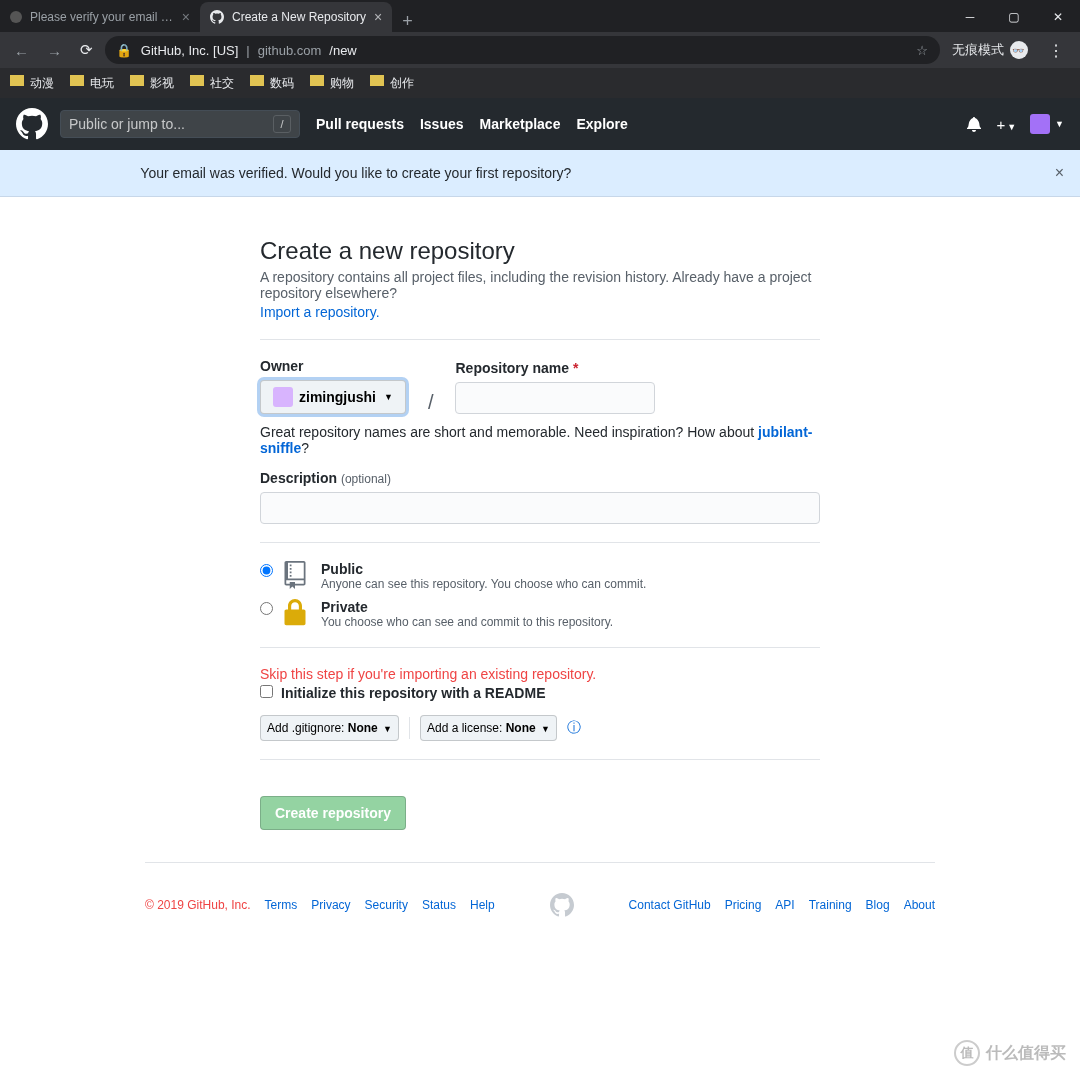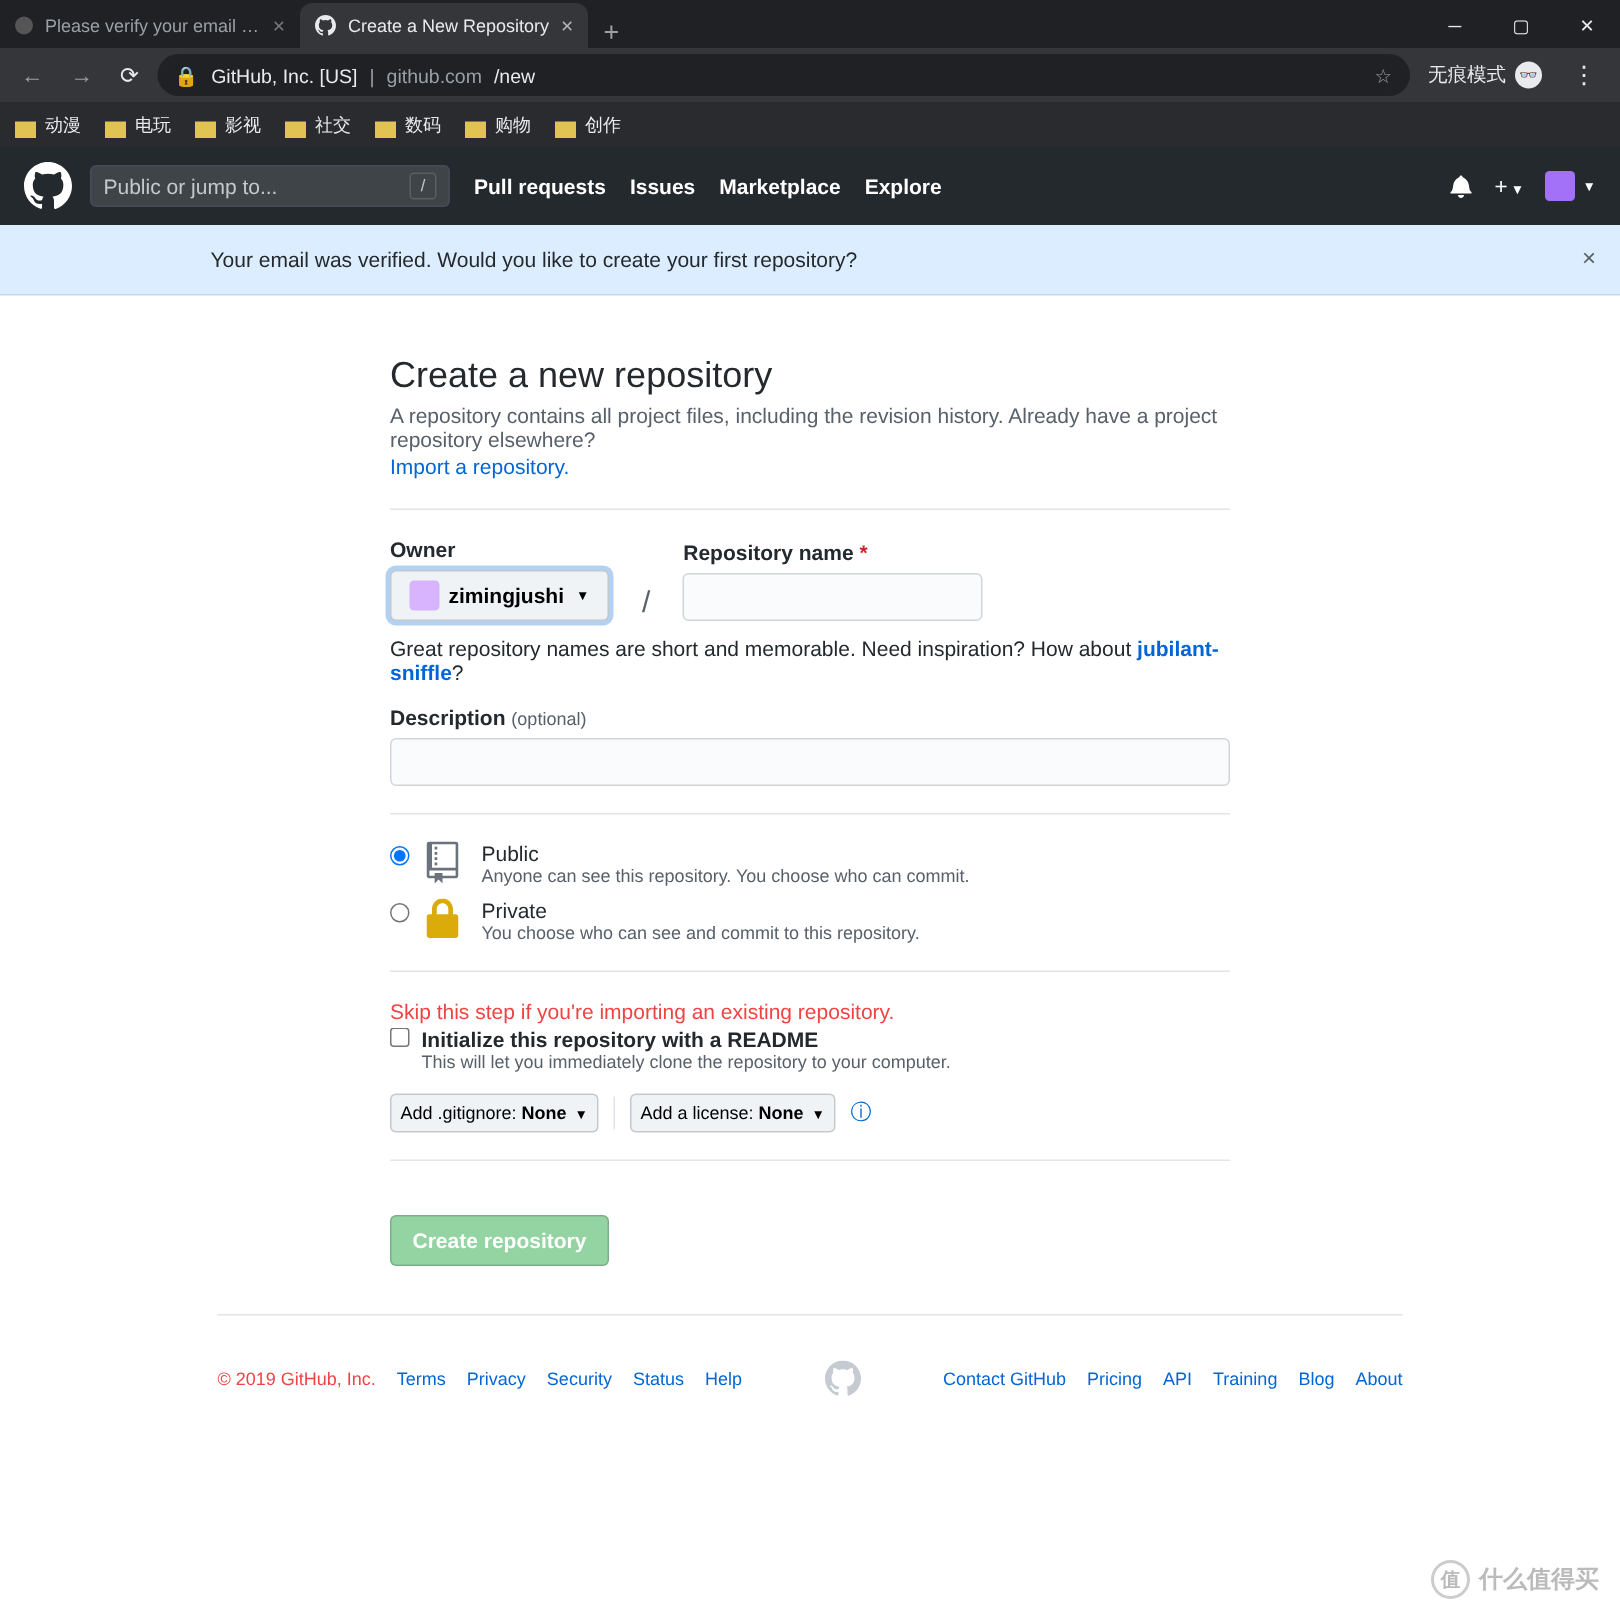--- a/index.html
+++ b/index.html
@@ -19,21 +19,21 @@
 .nav-ico{color:#9aa0a6;padding:4px 6px;font-size:15px}
 .nav-ico.on{color:#e8eaed}
 .addr{flex:1;display:flex;align-items:center;background:#202124;border-radius:14px;height:28px;padding:0 12px;font-size:13px;color:#9aa0a6;gap:8px}
 .addr .secure{color:#e8eaed}
 .addr .path{color:#e8eaed}
 .star{margin-left:auto;color:#9aa0a6}
 .mode-badge{display:flex;align-items:center;gap:6px;color:#e8eaed;font-size:13px;padding:0 6px}
 .mode-badge .circ{width:18px;height:18px;border-radius:50%;background:#e8eaed;display:flex;align-items:center;justify-content:center;color:#5f6368;font-size:10px}
 .kebab{color:#e8eaed;padding:0 8px;font-size:16px}
 .bookbar{display:flex;align-items:center;height:30px;padding:0 10px;gap:16px;background:#2a2b2e}
-.bk{display:flex;align-items:flex-end;gap:6px;font-size:12px;color:#e8eaed}
+.bk{display:flex;align-items:flex-start;gap:6px;font-size:12px;color:#e8eaed}
 .bk-ico{width:14px;height:11px;background:#e0c352}
 .gh-header{background:#24292e;height:52px;display:flex;align-items:center;padding:0 16px;color:#fff}
 .gh-logo{width:32px;height:32px}
 .search{margin-left:12px;background:#3f4448;border:1px solid #444d56;border-radius:4px;height:28px;width:240px;display:flex;align-items:center;padding:0 8px;color:rgba(255,255,255,.7);font-size:14px}
 .search .key{margin-left:auto;border:1px solid #5a5f63;border-radius:3px;width:18px;height:18px;display:flex;align-items:center;justify-content:center;font-size:11px}
 .gh-nav{display:flex;gap:16px;margin-left:16px}
 .gh-nav a{color:#fff;font-size:14px;font-weight:600;text-decoration:none}
 .gh-right{margin-left:auto;display:flex;align-items:center;gap:14px}
 .gh-right .plus{color:#fff;font-size:15px}
 .gh-avatar{width:20px;height:20px;background:#a371f7;border-radius:3px}
@@ -51,21 +51,21 @@
 .owner-ava{width:20px;height:20px;background:#d8b4fe;border-radius:3px}
 .slash{font-size:20px;color:#586069}
 .txt-in{border:1px solid #d1d5da;border-radius:4px;padding:6px 8px;font-size:14px;background:#fafbfc;min-height:32px}
 #repo-name{width:200px}
 .tip{font-size:14px;color:#24292e;margin-top:10px}
 .opt{color:#586069;font-weight:400;font-size:12px}
 .desc-in{width:100%}
 .radio-row{display:flex;gap:10px;margin:8px 0;align-items:flex-start}
 .radio-row input{margin-top:3px}
 .radio-row .ico{width:28px}
-.rtitle{font-weight:400;font-size:14px}
+.rtitle{font-weight:700;font-size:14px}
 .rdesc{font-size:12px;color:#586069}
 .skip{font-size:14px;color:#ef4444;margin-bottom:3px}
 .cb-row{display:flex;gap:8px;align-items:flex-start}
 .cb-row .txt{font-size:14px;font-weight:600}
 .cb-row .d{font-size:12px;color:#586069;font-weight:400}
 .sel-row{display:flex;align-items:center;gap:10px;margin-top:14px}
 .sel-btn{background:#eff3f6;border:1px solid rgba(27,31,35,.2);border-radius:4px;padding:5px 6px;font-size:12px}
 .vsep{width:1px;height:22px;background:#e1e4e8}
 .info-ico{color:#0366d6;font-size:14px}
 .submit{background:#94d3a2;color:#fff;border:1px solid rgba(27,31,35,.2);border-radius:4px;padding:8px 14px;font-size:14px;font-weight:600;margin-top:18px}
@@ -241,21 +241,20 @@
       <div class="rtitle">Private</div>
       <div class="rdesc">You choose who can see and commit to this repository.</div>
     </div>
   </div>
   <hr>
   <p class="skip">Skip this step if you're importing an existing repository.</p>
   <div class="cb-row">
     <input type="checkbox" style="">
     <div>
       <div class="txt">Initialize this repository with a README</div>
-      <div class="d">This will let you immediately clone the repository to your computer.</div>
     </div>
   </div>
   <div class="sel-row">
     <button class="sel-btn"><span>Add .gitignore: </span><b>None</b> <span class="caret">▼</span></button>
     <span class="vsep"></span>
     <button class="sel-btn"><span>Add a license: </span><b>None</b> <span class="caret">▼</span></button>
     <span class="info-ico">ⓘ</span>
   </div>
   <hr>
   <button class="submit">Create repository</button>

